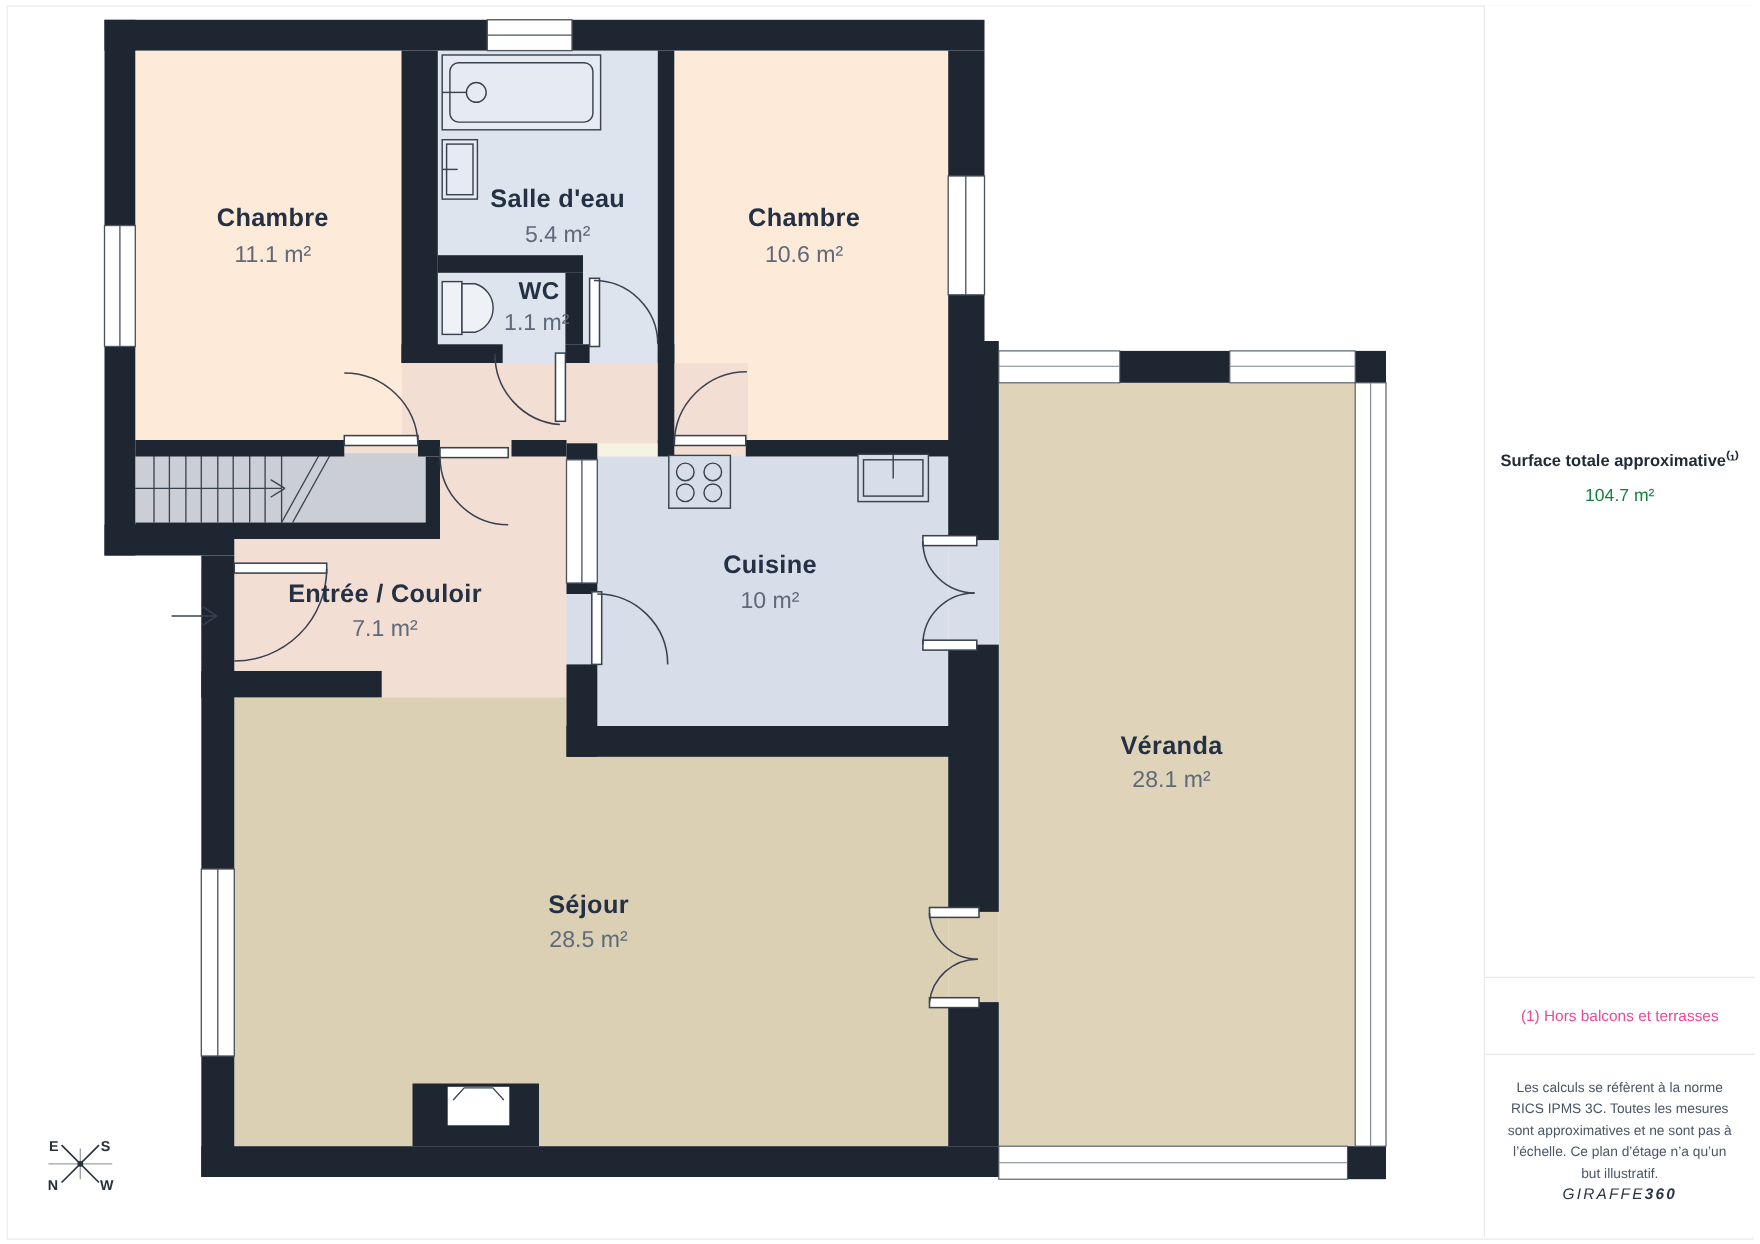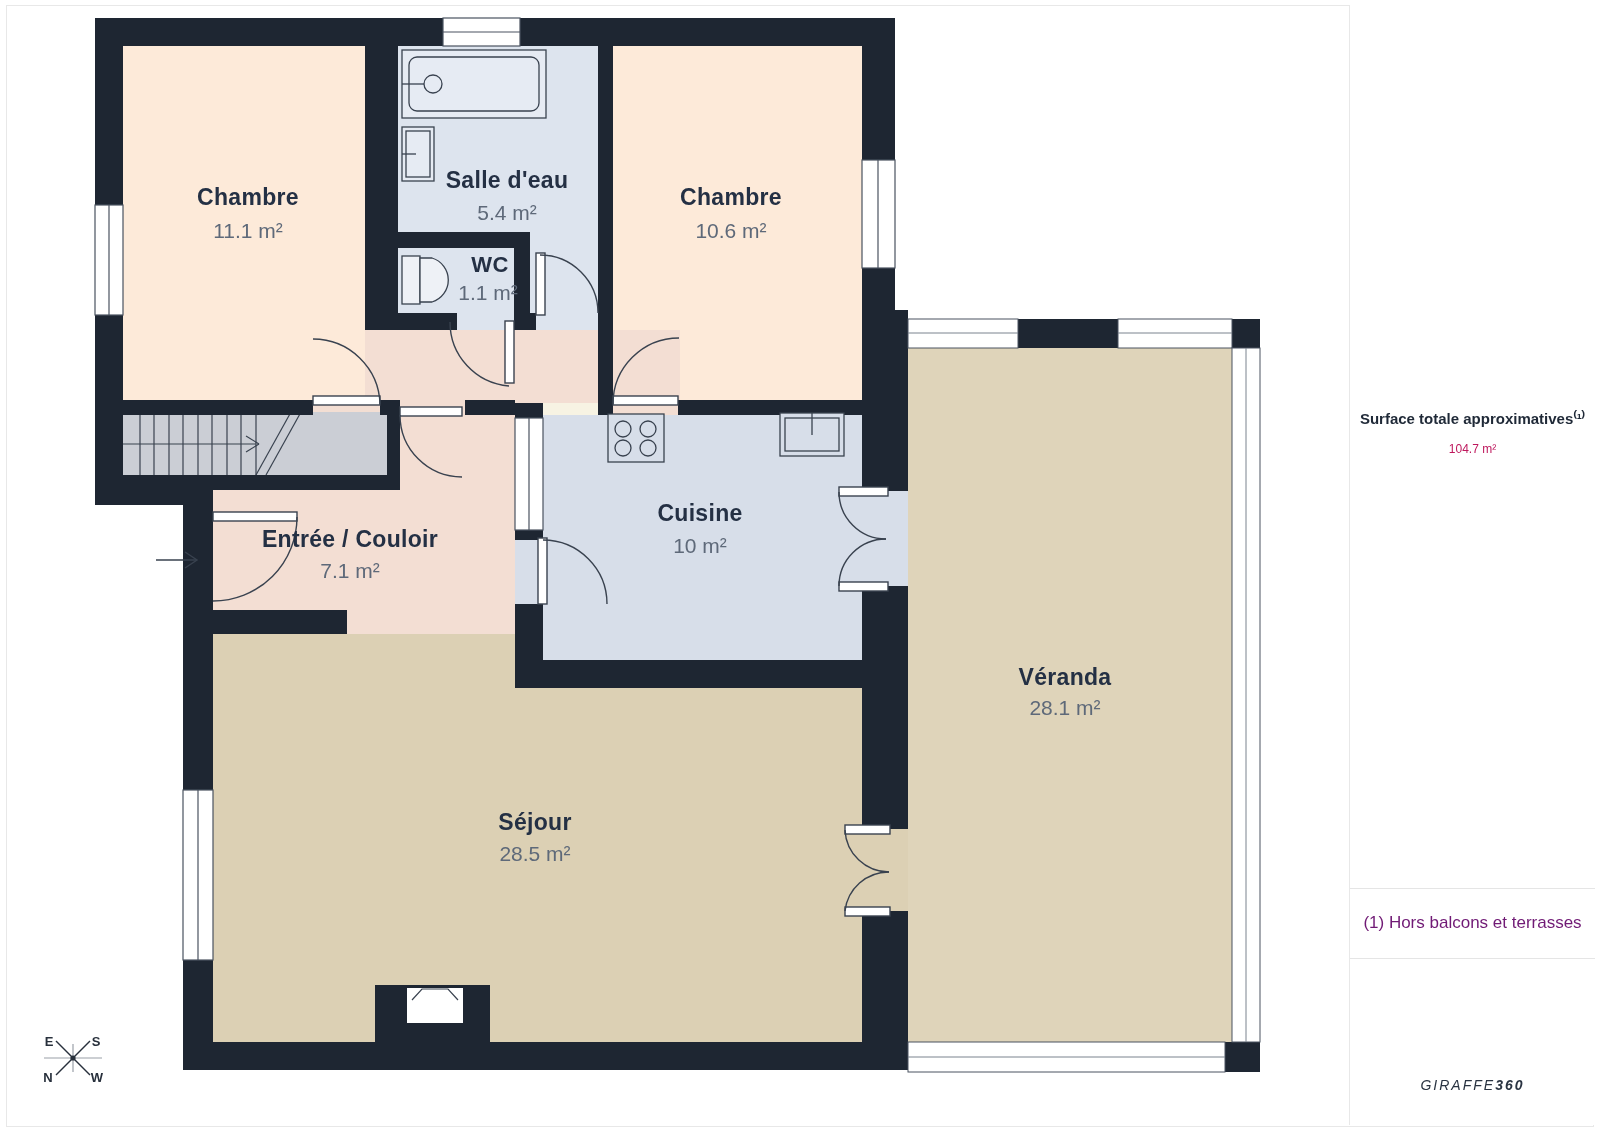--- a/index.html
+++ b/index.html
@@ -10,25 +10,25 @@
   #plan-svg{position:absolute;left:0;top:0;width:1600px;height:1131px;}
   .room-name{font-family:"Liberation Sans",sans-serif;font-size:23px;font-weight:bold;fill:#243044;letter-spacing:.3px;}
   .room-area{font-family:"Liberation Sans",sans-serif;font-size:21px;fill:#5e6979;}
   .wc-name{font-size:22px;}
   .compass-letter{font-family:"Liberation Sans",sans-serif;font-size:13px;font-weight:bold;fill:#28303c;}
   
   #sidebar{position:absolute;left:1349px;top:5px;width:245px;height:1120px;
            background:#fff;border-left:1px solid #e8e8e8;}
   .surface-block{position:absolute;top:403px;left:0;width:100%;text-align:center;}
   .surface-title{font-size:15px;font-weight:bold;color:#1f2937;}
-  .surface-value{margin-top:14px;font-size:12px;color:#be185d;}
+  .surface-value{margin-top:14px;font-size:16px;color:#15803d;}
   .divider{position:absolute;left:0;width:100%;border-top:1px solid #e5e5e5;}
   .footnote-block{position:absolute;top:883px;left:0;width:100%;height:70px;
                   display:flex;align-items:center;justify-content:center;
-                  font-size:17px;color:#701a75;}
+                  font-size:14px;color:#ec4899;}
   .disclaimer-block{position:absolute;top:975px;left:0;width:100%;box-sizing:border-box;
                     padding:0 17px;text-align:center;font-size:12.5px;line-height:1.55;color:#4a5666;}
   .brand-block{position:absolute;top:1072px;left:0;width:100%;text-align:center;
                font-size:14px;color:#2a3442;letter-spacing:2px;font-style:italic;}
   .brand-suffix{font-weight:bold;}
   #level-label{position:absolute;left:6px;top:1096px;width:1343px;text-align:center;
                font-size:15px;font-weight:bold;color:#1f2835;}
 </style>
 </head>
 <body>
@@ -257,22 +257,23 @@
       <circle cx="73" cy="1058" r="2.6" fill="#28303c"></circle>
       <text class="compass-letter" x="49" y="1046" text-anchor="middle">E</text>
       <text class="compass-letter" x="96" y="1046" text-anchor="middle">S</text>
       <text class="compass-letter" x="48" y="1082" text-anchor="middle">N</text>
       <text class="compass-letter" x="97" y="1082" text-anchor="middle">W</text>
     </g>
   </svg>
 
   <div id="sidebar">
     <div class="surface-block">
-      <div class="surface-title">Surface totale approximatives⁽¹⁾</div>
+      <div class="surface-title">Surface totale approximative⁽¹⁾</div>
       <div class="surface-value">104.7 m²</div>
     </div>
     <div class="divider" style="top:883px"></div>
     <div class="footnote-block">(1) Hors balcons et terrasses</div>
     <div class="divider" style="top:953px"></div>
+    <div class="disclaimer-block">Les calculs se réfèrent à la norme RICS IPMS 3C. Toutes les mesures sont approximatives et ne sont pas à l’échelle. Ce plan d’étage n’a qu’un but illustratif.</div>
     <div class="brand-block"><span>GIRAFFE</span><span class="brand-suffix">360</span></div>
   </div>
 
 </div>
 
 </body></html>

